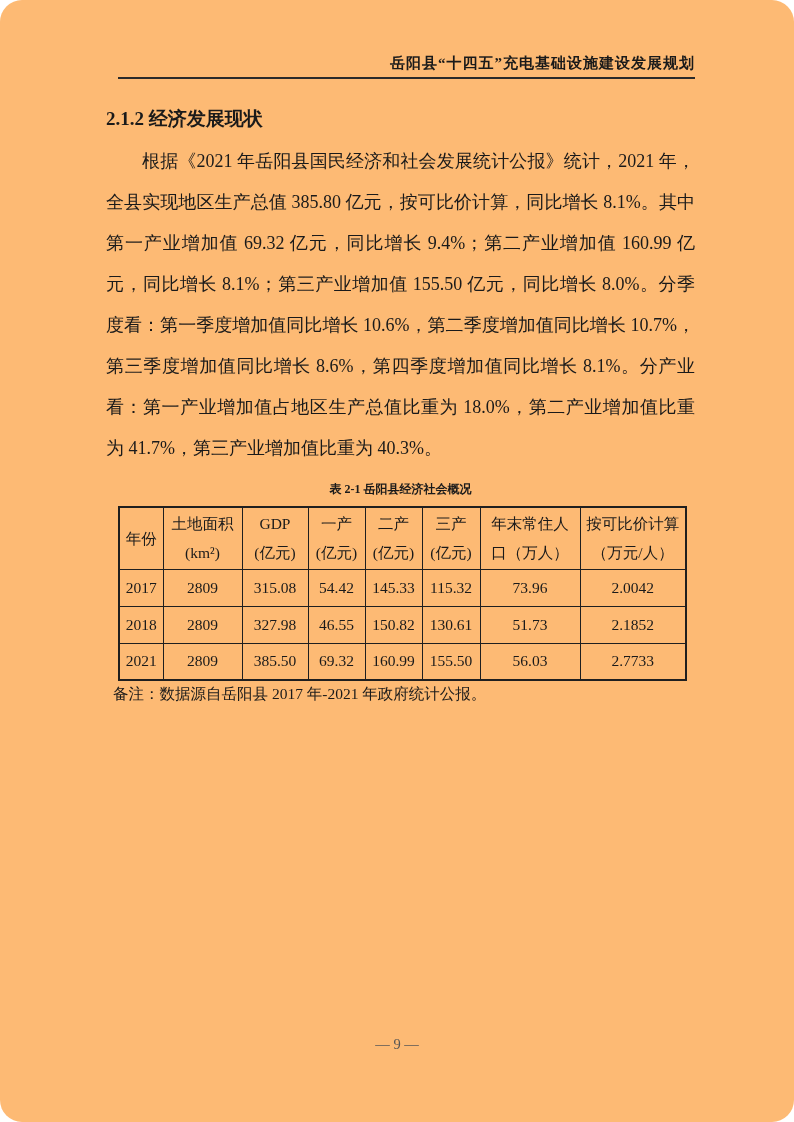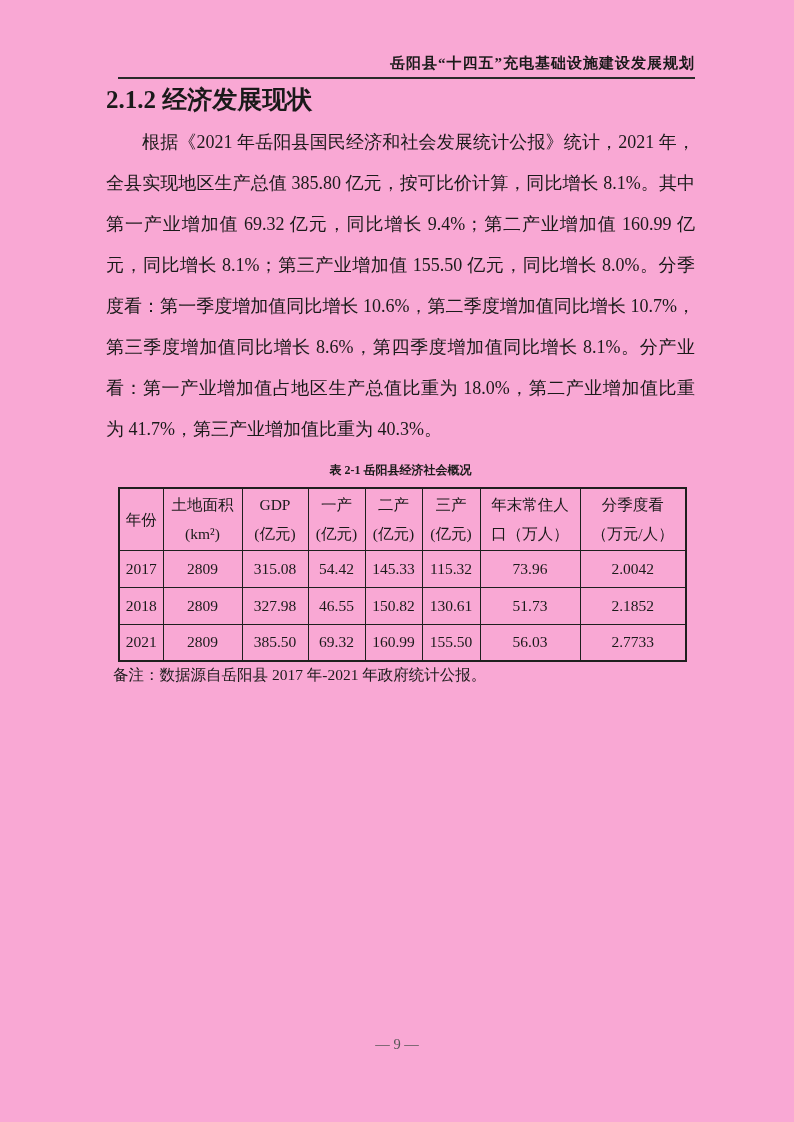--- a/index.html
+++ b/index.html
@@ -3,22 +3,23 @@
 <meta charset="utf-8">
 <style>
   * { margin: 0; padding: 0; box-sizing: border-box; }
   html, body { background: #ffffff; }
   body { font-family: "Liberation Serif", "DejaVu Serif", serif; color: #1a1a1a; }
 
   .page {
     position: relative;
     width: 794px;
     height: 1122px;
-    background: #f9a8d4;
+    background: #fdba74;
     overflow: hidden;
+    border-radius: 22px;
   }
   .content {
     padding: 0 99px 0 106px; 
   }
 
   
   .doc-header-title {
     padding-top: 54px;
     text-align: right;
     font-size: 15px;
@@ -28,22 +29,22 @@
   }
   .doc-header-rule {
     margin-top: 5px;
     margin-left: 12px;
     border-bottom: 2px solid #2a2a2a;
     height: 0;
   }
 
   
   .section-heading {
-    margin-top: 10px;
-    font-size: 25px;
+    margin-top: 29px;
+    font-size: 19px;
     line-height: 22px;
     font-weight: bold;
   }
   .body-paragraph {
     margin-top: 11px;
     font-size: 18px;
     line-height: 41px;
     text-align: justify;
     text-indent: 2em;
     word-break: break-all;
@@ -146,21 +147,21 @@
           </th>
           <th>
             <div class="th-line">三产</div>
             <div class="th-line">(亿元)</div>
           </th>
           <th>
             <div class="th-line">年末常住人</div>
             <div class="th-line">口（万人）</div>
           </th>
           <th>
-            <div class="th-line">分季度看</div>
+            <div class="th-line">按可比价计算</div>
             <div class="th-line">（万元/人）</div>
           </th>
         </tr>
       </thead>
       <tbody>
         <tr>
           <td>2017</td>
           <td>2809</td>
           <td>315.08</td>
           <td>54.42</td>

